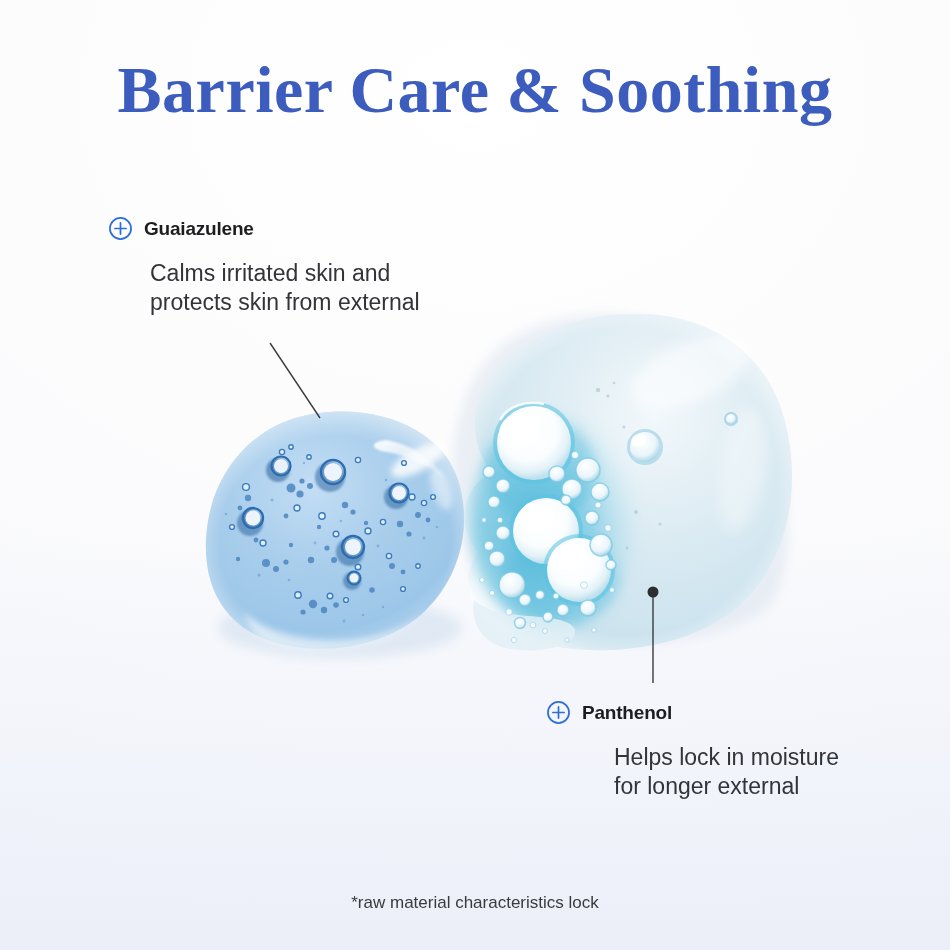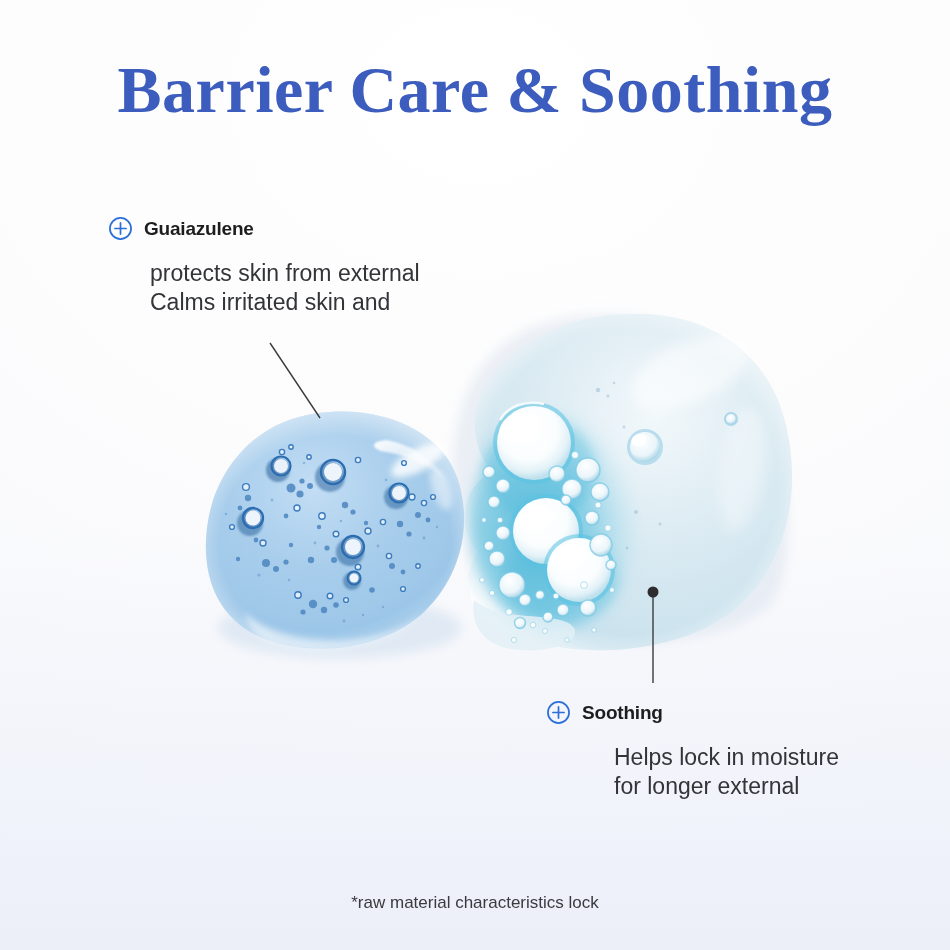--- a/index.html
+++ b/index.html
@@ -440,33 +440,33 @@
   <div class="ingredient" id="ing-guaiazulene">
     <div class="ing-head">
       <svg class="plus-icon" viewBox="0 0 26 26">
         <circle cx="13" cy="13" r="11" fill="none" stroke="#2C6FD8" stroke-width="1.8"></circle>
         <line x1="13" y1="7.2" x2="13" y2="18.8" stroke="#2C6FD8" stroke-width="1.8" stroke-linecap="round"></line>
         <line x1="7.2" y1="13" x2="18.8" y2="13" stroke="#2C6FD8" stroke-width="1.8" stroke-linecap="round"></line>
       </svg>
       <span class="ing-name">Guaiazulene</span>
     </div>
     <div class="ing-desc">
+      <div>Calms irritated skin and</div>
       <div>protects skin from external</div>
-      <div>Calms irritated skin and</div>
     </div>
   </div>
 
   <div class="ingredient" id="ing-panthenol">
     <div class="ing-head">
       <svg class="plus-icon" viewBox="0 0 26 26">
         <circle cx="13" cy="13" r="11" fill="none" stroke="#2C6FD8" stroke-width="1.8"></circle>
         <line x1="13" y1="7.2" x2="13" y2="18.8" stroke="#2C6FD8" stroke-width="1.8" stroke-linecap="round"></line>
         <line x1="7.2" y1="13" x2="18.8" y2="13" stroke="#2C6FD8" stroke-width="1.8" stroke-linecap="round"></line>
       </svg>
-      <span class="ing-name">Soothing</span>
+      <span class="ing-name">Panthenol</span>
     </div>
     <div class="ing-desc">
       <div>Helps lock in moisture</div>
       <div>for longer external</div>
     </div>
   </div>
 
   <div class="footnote">*raw material characteristics lock</div>
 
 </div>

